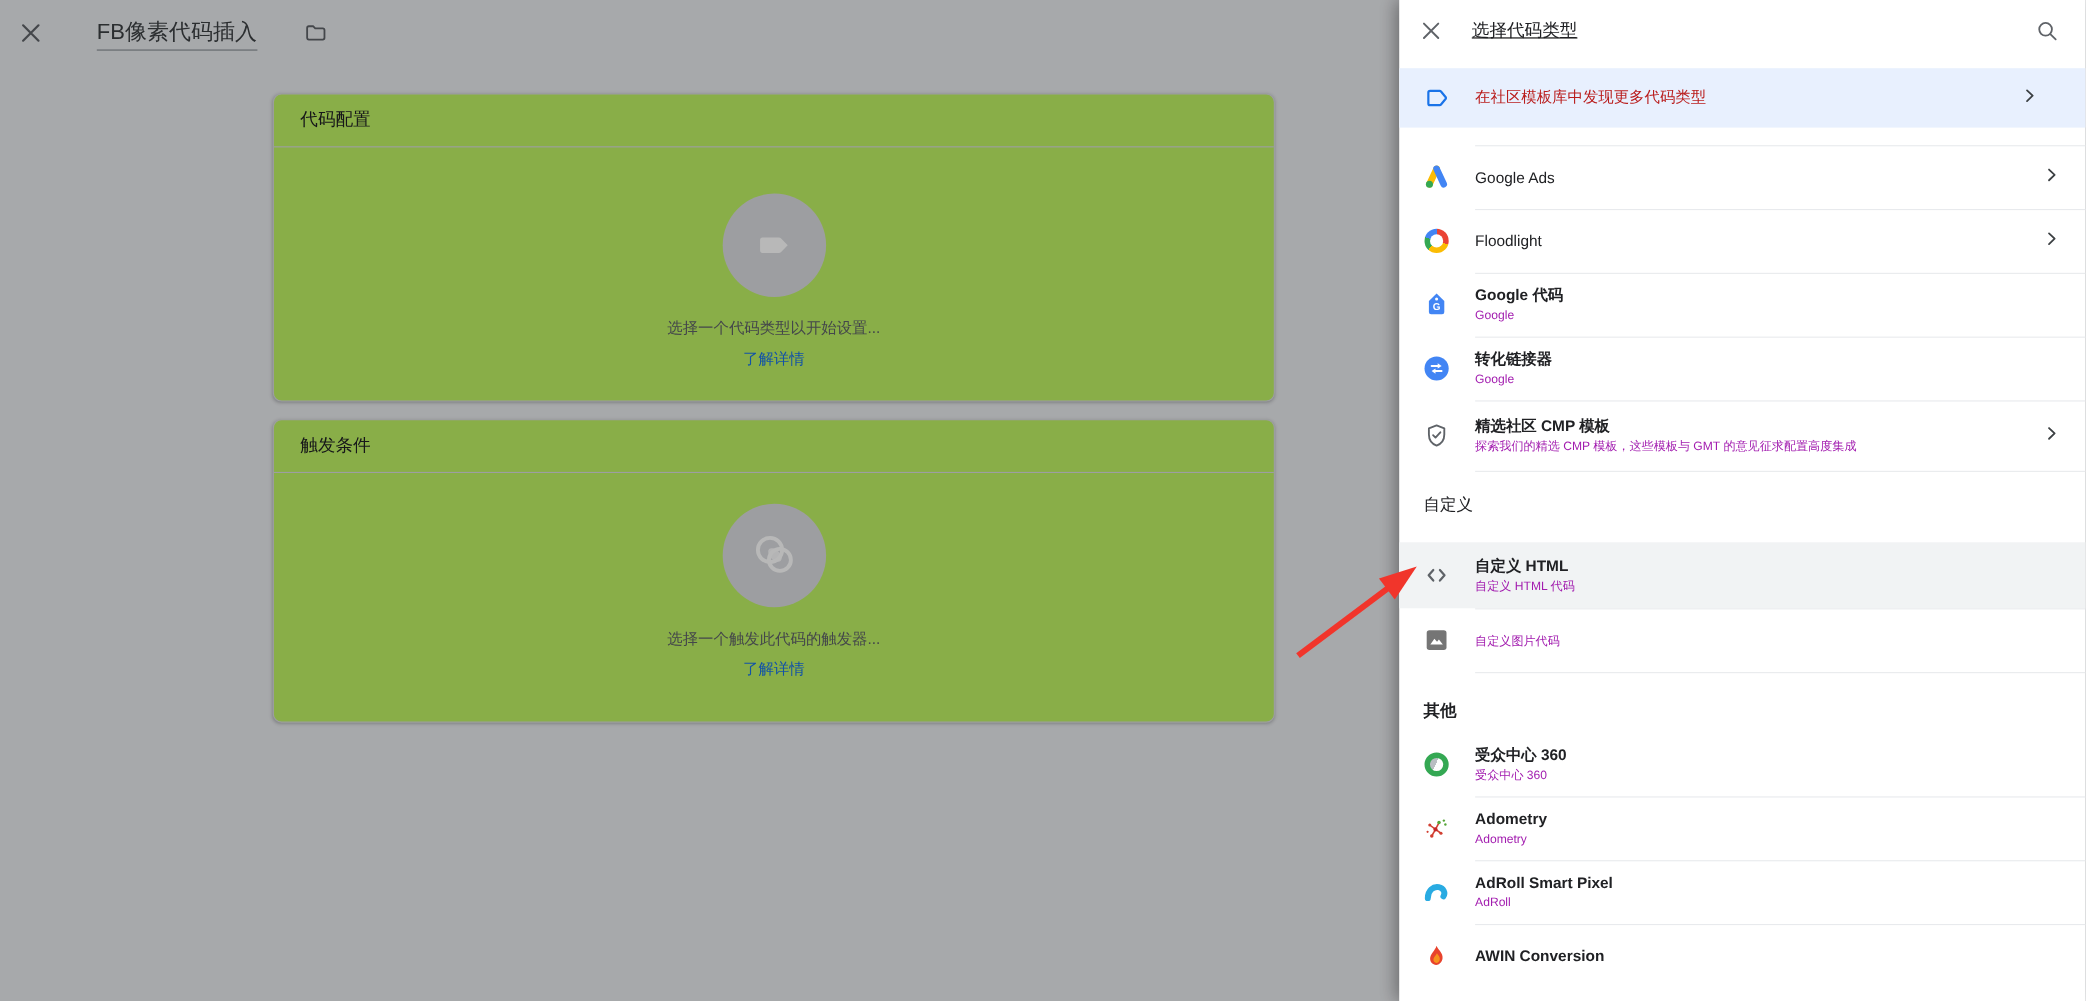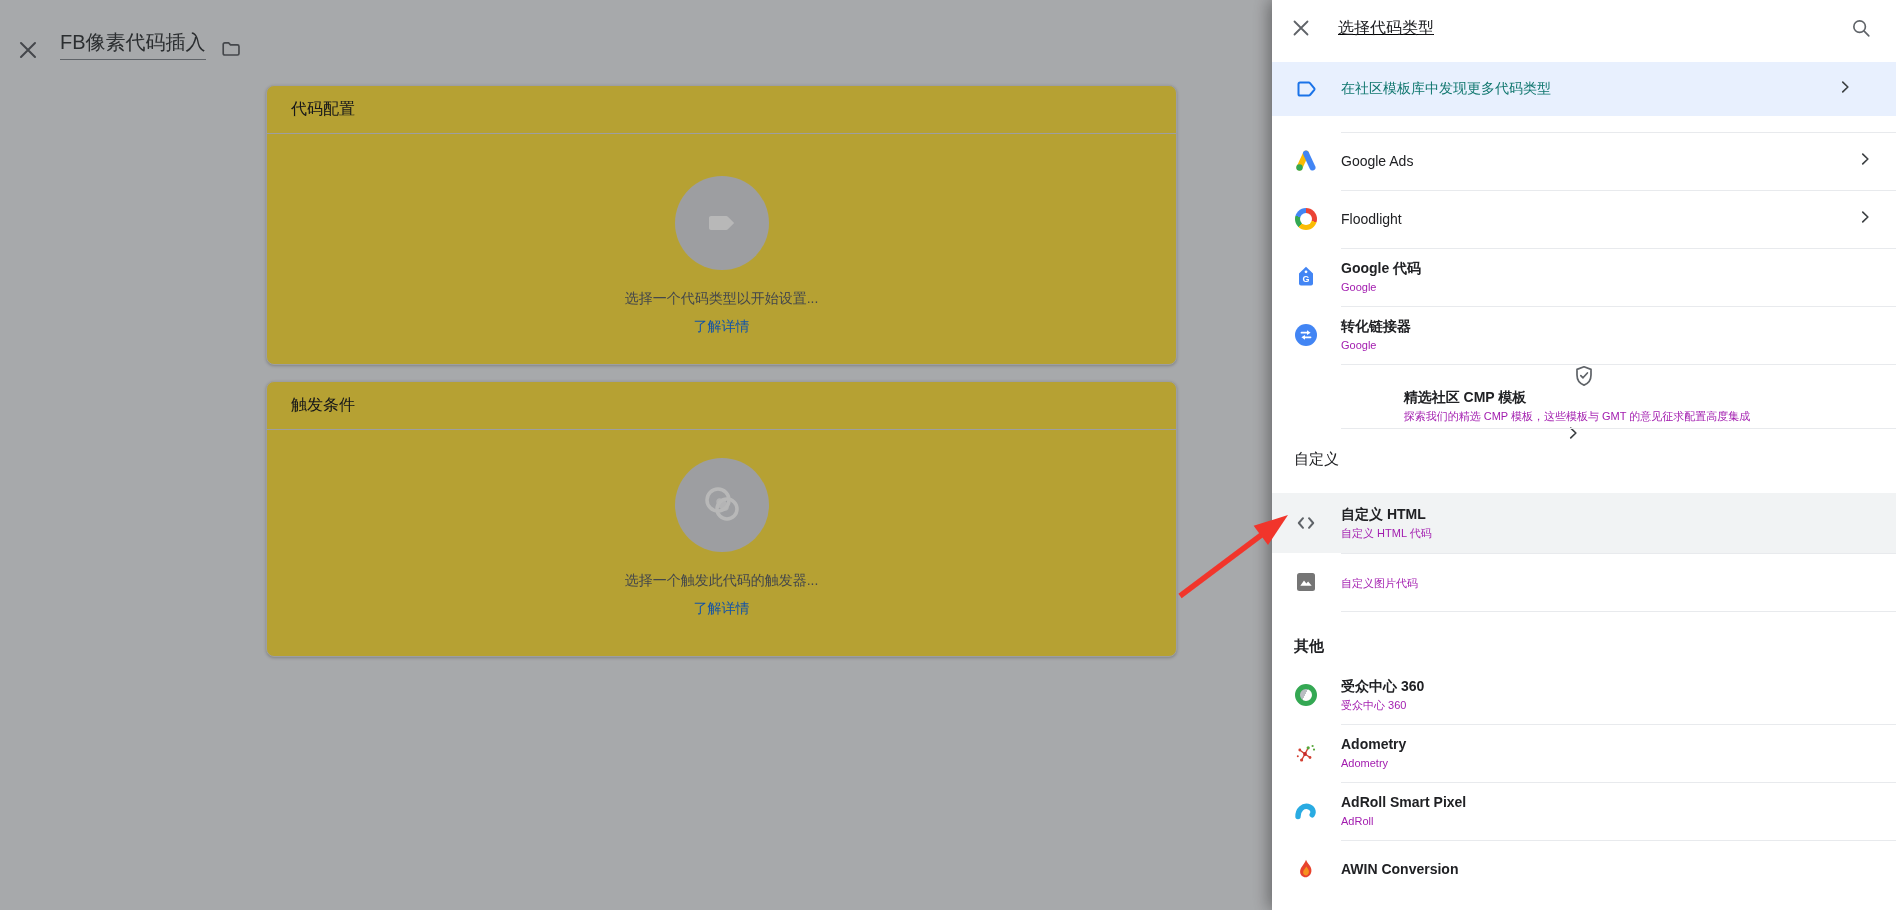--- a/index.html
+++ b/index.html
@@ -1,27 +1,27 @@
 <!DOCTYPE html>
 <html><head>
 <meta charset="utf-8">
 <style>
   * { margin:0; padding:0; box-sizing:border-box; }
   html,body { width:1896px; height:910px; overflow:hidden;
     font-family:"Liberation Sans","DejaVu Sans",sans-serif; background:#e8eaed; }
 
   
   .main { position:absolute; inset:0; background:#e8eaed; }
-  .main-header { height:60px; display:flex; align-items:flex-end; padding:0 18px; }
+  .main-header { height:60px; display:flex; align-items:center; padding:15px 18px;gap:28px; }
   .icon-btn { display:flex; align-items:center; justify-content:center; background:none; border:none; cursor:pointer; }
   .doc-title { margin-left:22px; font-size:20px; color:#3c4043; padding-bottom:3px;
     border-bottom:1px solid #848a91; }
   .folder { margin-left:14px; }
 
-  .card { position:absolute; left:266px; width:911px; background:#fde047;
+  .card { position:absolute; left:248px; width:911px; background:#bef264;
     border:1px solid #dadce0; border-radius:8px; box-shadow:0 1px 3px rgba(60,64,67,.3); }
   .card-tag { top:85px; height:280px; }
   .card-trigger { top:381px; height:276px; }
   .card-h { height:48px; padding:0 24px; display:flex; align-items:center;
     border-bottom:1px solid #dadce0; font-size:16px; color:#202124; }
   .card-body { display:flex; flex-direction:column; align-items:center; }
   .card-tag .card-body { padding-top:42px; }
   .card-trigger .card-body { padding-top:28px; }
   .ph-circle { width:94px; height:94px; border-radius:50%; background:#dadce0;
     display:flex; align-items:center; justify-content:center; }
@@ -31,28 +31,28 @@
   
   .scrim { position:fixed; inset:0; background:rgba(0,0,0,.28); z-index:5; }
 
   
   .panel { position:fixed; top:0; right:0; width:624px; height:910px; background:#fff;
     z-index:10; box-shadow:-3px 0 16px rgba(0,0,0,.4); overflow:hidden; }
   .panel-header { height:56px; display:flex; align-items:center; padding:0 24px 0 20px;text-decoration:underline; }
   .panel-title { margin-left:28px; font-size:16px; color:#202124; flex:1; }
   .banner { margin-top:6px; height:54px; background:#e8f0fe; display:flex; align-items:center;
     padding-right:20px; cursor:pointer; }
-  .banner-label { font-size:14px; color:#0f766e; flex:1; }
+  .banner-label { font-size:14px; color:#b91c1c; flex:1; }
   .list { padding-top:16px; }
   .icon-cell { width:24px; height:24px; margin-left:22px; margin-right:23px; flex:none;
     display:flex; align-items:center; justify-content:center; }
   .row { position:relative; display:flex; align-items:center; height:58px; cursor:pointer; }
   .row.div::before, .section-h.div::before { content:""; position:absolute; left:69px; right:0; top:0;
     height:1px; background:#e8eaed; }
-  .row.tall { height:64px;flex-direction:column; }
+  .row.tall { height:64px; }
   .row.hl { background:#f1f3f4; height:60px; }
   .row-text { flex:1; min-width:0; padding-right:14px; }
   .row-title { font-size:14px; color:#202124; font-weight:bold; line-height:18px; }
   .row-title.plain { font-weight:normal; font-size:14px; }
   .row-sub { font-size:11px; color:#a21caf; line-height:16px; margin-top:2px; }
   .chev { margin-right:22px; flex:none; }
   .section-h { position:relative; padding:22px 0 24px 22px; font-size:15px; color:#202124; }
   .section-h.lower { padding-top:26px; padding-bottom:10px;font-weight:bold; }
 
   

